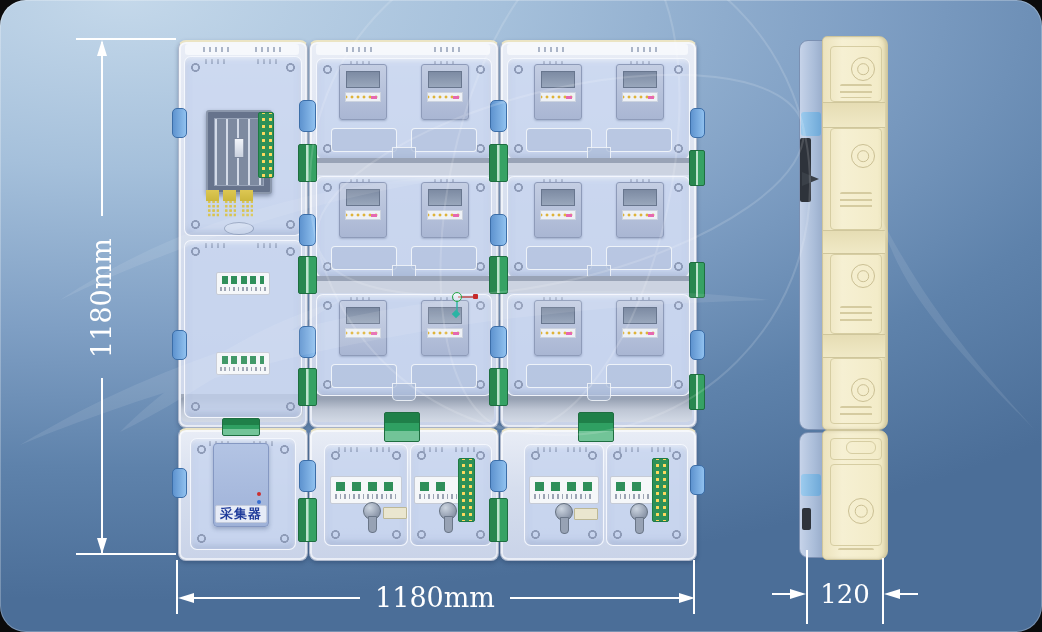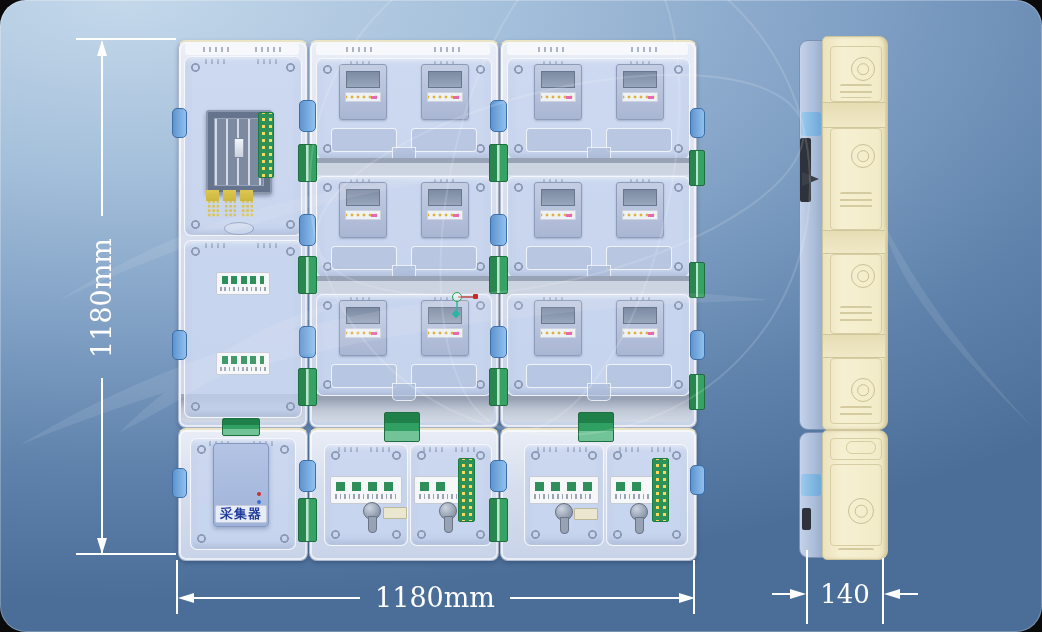--- a/index.html
+++ b/index.html
@@ -368,15 +368,15 @@
   <div class="arr" style="left:178px;top:593px;border-width:5px 16px 5px 0;border-color:transparent #fff transparent transparent;"></div>
   <div class="arr" style="left:679px;top:593px;border-width:5px 0 5px 16px;border-color:transparent transparent transparent #fff;"></div>
   <div class="dtext" style="left:360px;top:582px;width:150px;height:32px;line-height:32px;">1180mm</div>
 
   <div class="dline" style="left:806px;top:550px;width:2px;height:74px;"></div>
   <div class="dline" style="left:882px;top:558px;width:2px;height:66px;"></div>
   <div class="dline" style="left:772px;top:593px;width:22px;height:2px;"></div>
   <div class="dline" style="left:896px;top:593px;width:22px;height:2px;"></div>
   <div class="arr" style="left:790px;top:589px;border-width:5px 0 5px 16px;border-color:transparent transparent transparent #fff;"></div>
   <div class="arr" style="left:884px;top:589px;border-width:5px 16px 5px 0;border-color:transparent #fff transparent transparent;"></div>
-  <div class="dtext" style="left:806px;top:578px;width:78px;height:32px;line-height:32px;font-size:26px;">140</div>
+  <div class="dtext" style="left:806px;top:578px;width:78px;height:32px;line-height:32px;font-size:26px;">120</div>
 
 </div>
 
 </body></html>

